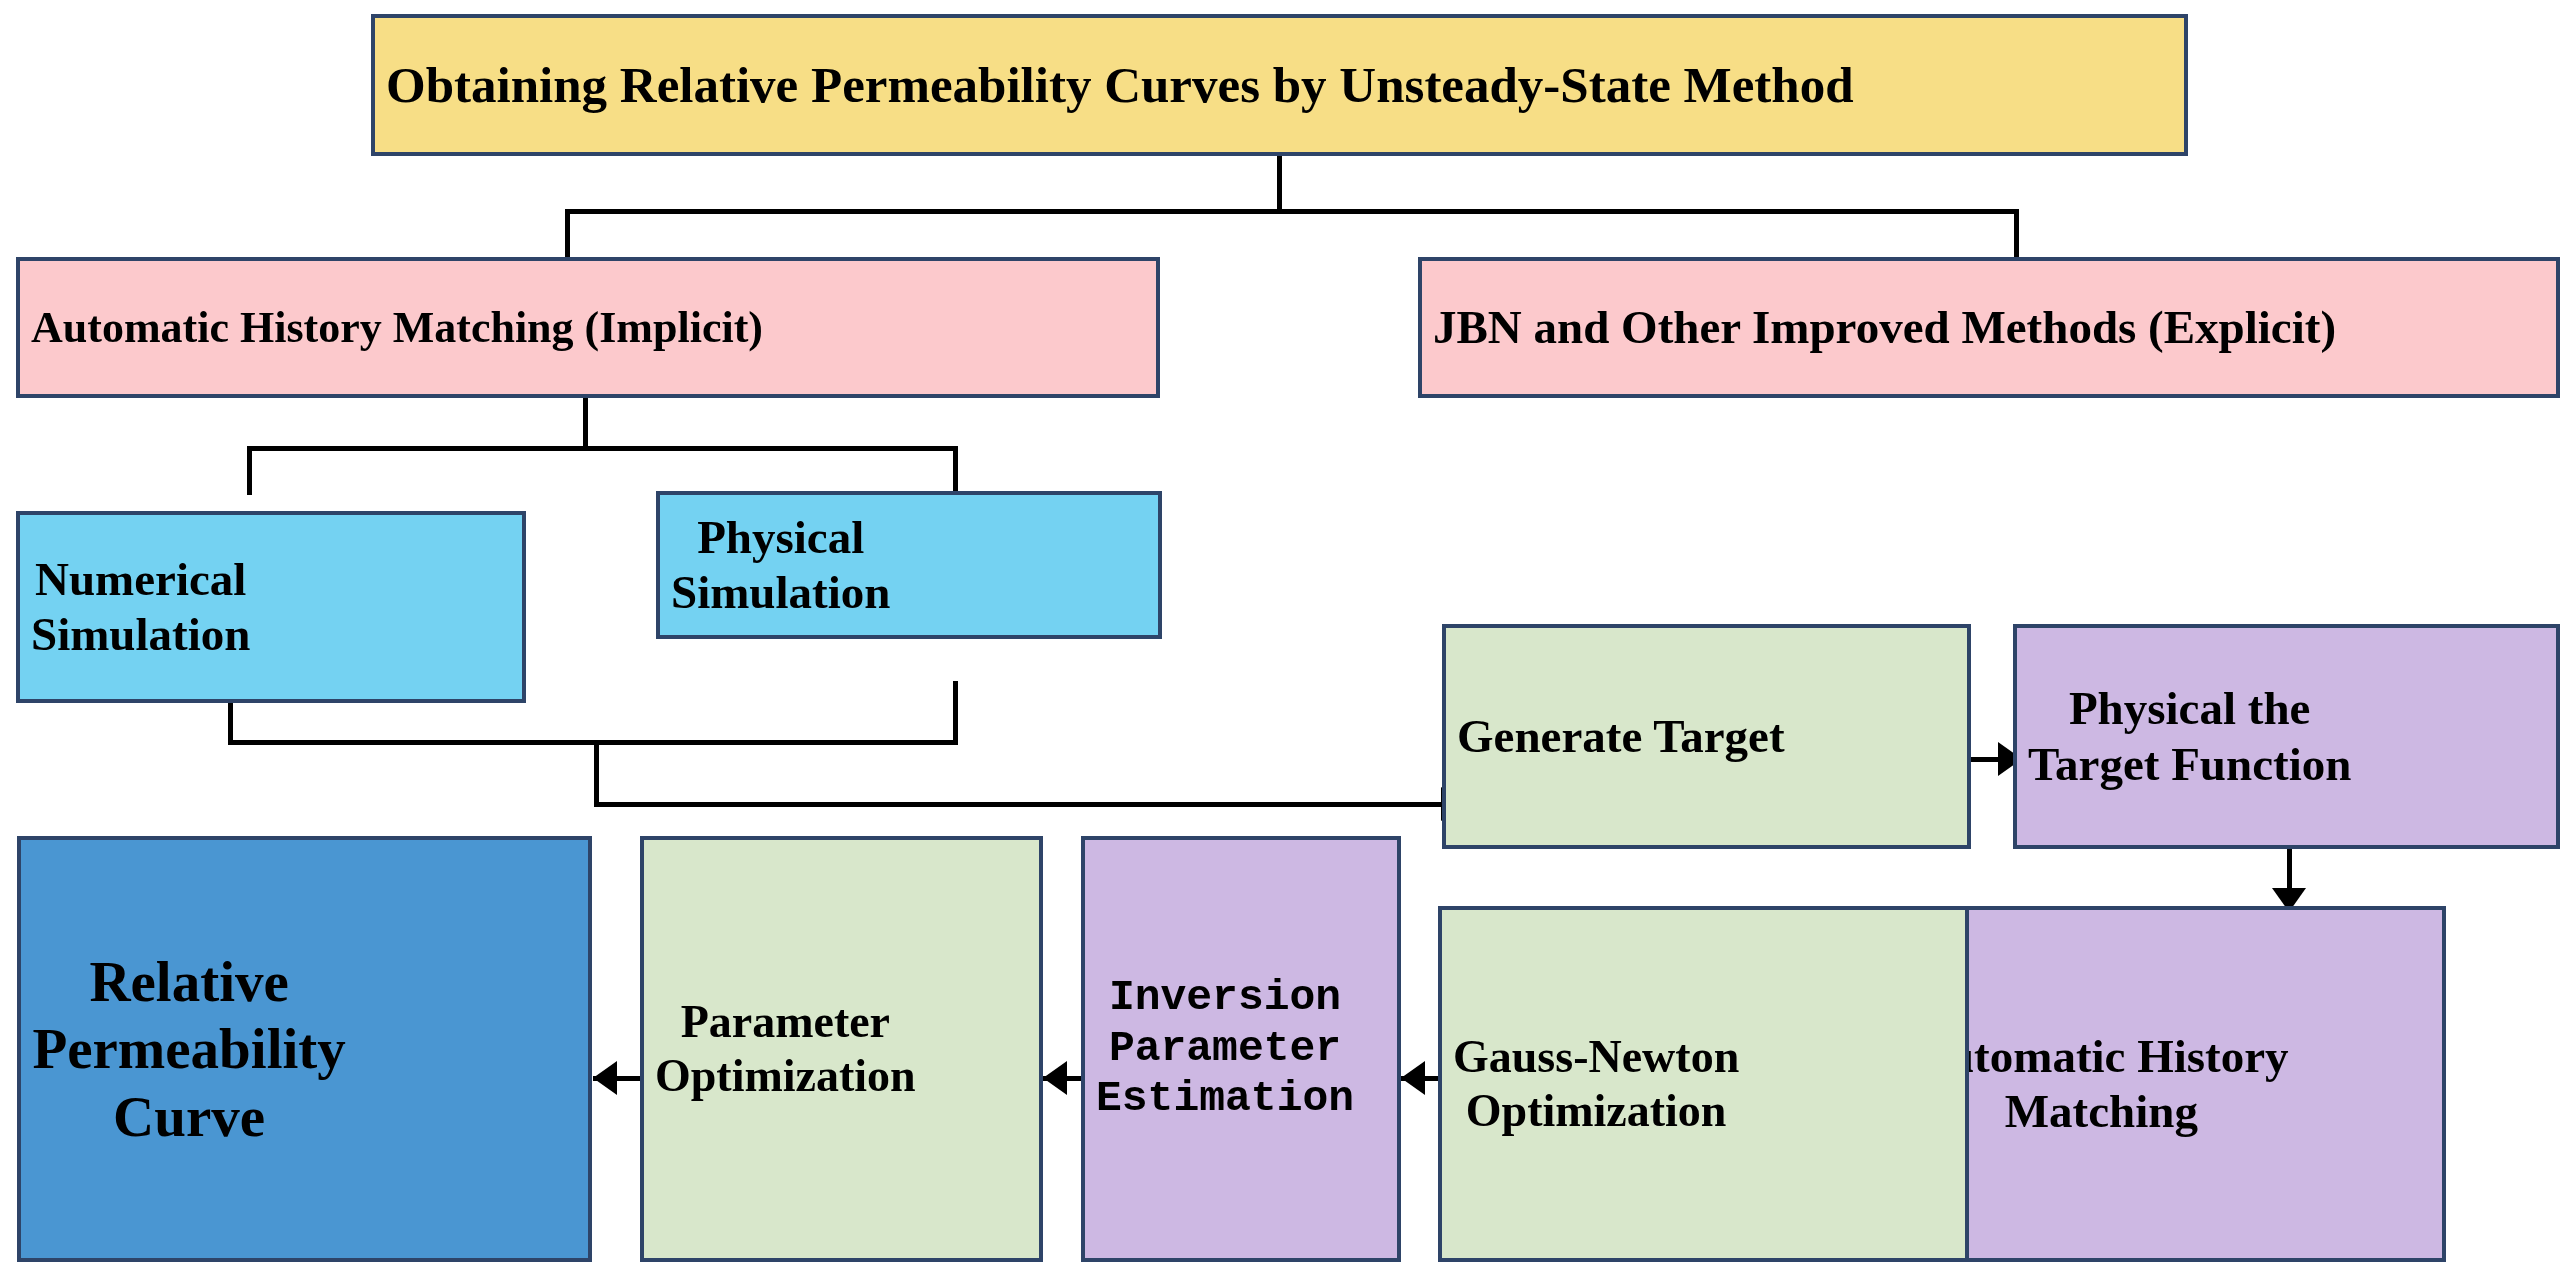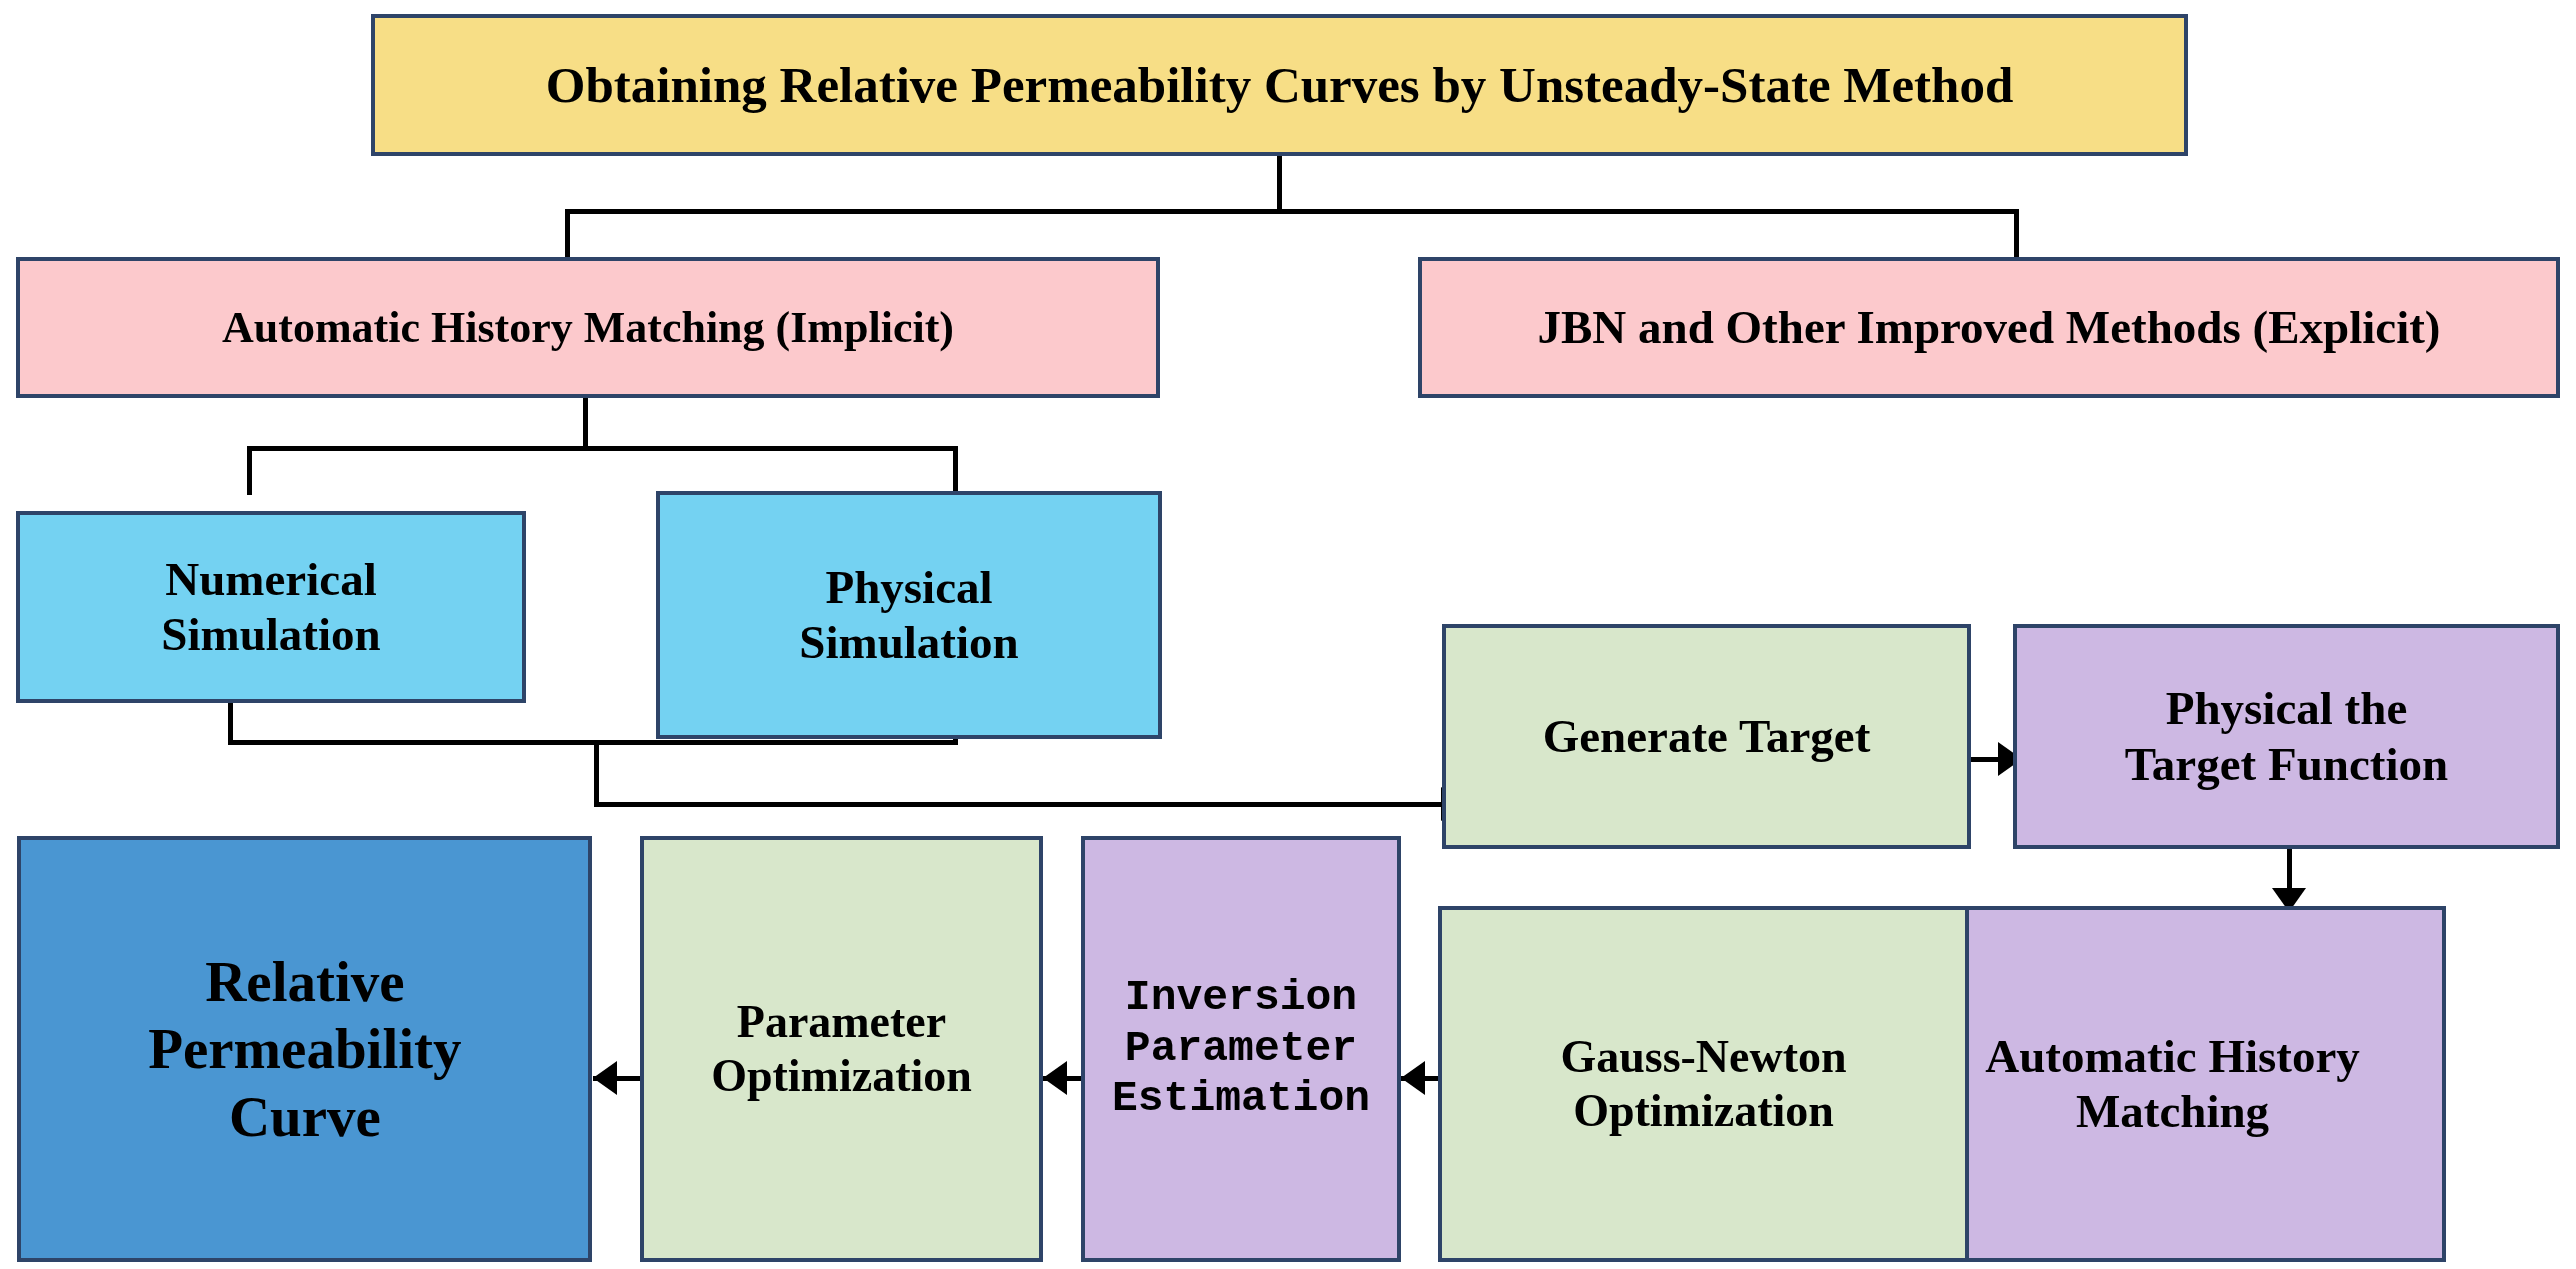--- a/index.html
+++ b/index.html
@@ -14,21 +14,20 @@
     height:1270px;
     background:#ffffff;
     overflow:hidden;
   }
   .node{
     position:absolute;
     box-sizing:border-box;
     border:4px solid #2E4468;
     display:flex;
     align-items:center;
-    justify-content:center;
     text-align:center;
     color:#000000;
     font-weight:bold;
     line-height:1.18;
     padding:9px 11px;
     z-index:3;
   }
   .node span{display:block;white-space:pre-line;}
 
   
@@ -112,21 +111,21 @@
 
   <div class="node c-pink" style="left:1418px; top:257px; width:1142px; height:141px; font-size:47px;">
     <span>JBN and Other Improved Methods (Explicit)</span>
   </div>
 
   <div class="node c-cyan" style="left:16px; top:511px; width:510px; height:192px; font-size:47px;">
     <span>Numerical
 Simulation</span>
   </div>
 
-  <div class="node c-cyan" style="left:656px; top:491px; width:506px; height:248px; font-size:47px;">
+  <div class="node c-cyan" style="left:656px; top:491px; width:506px; height:148px; font-size:47px;">
     <span>Physical
 Simulation</span>
   </div>
 
   <div class="node c-green" style="left:1442px; top:624px; width:529px; height:225px; font-size:47px;">
     <span>Generate Target</span>
   </div>
 
   <div class="node c-purple" style="left:2013px; top:624px; width:547px; height:225px; font-size:47px;">
     <span>Physical the

